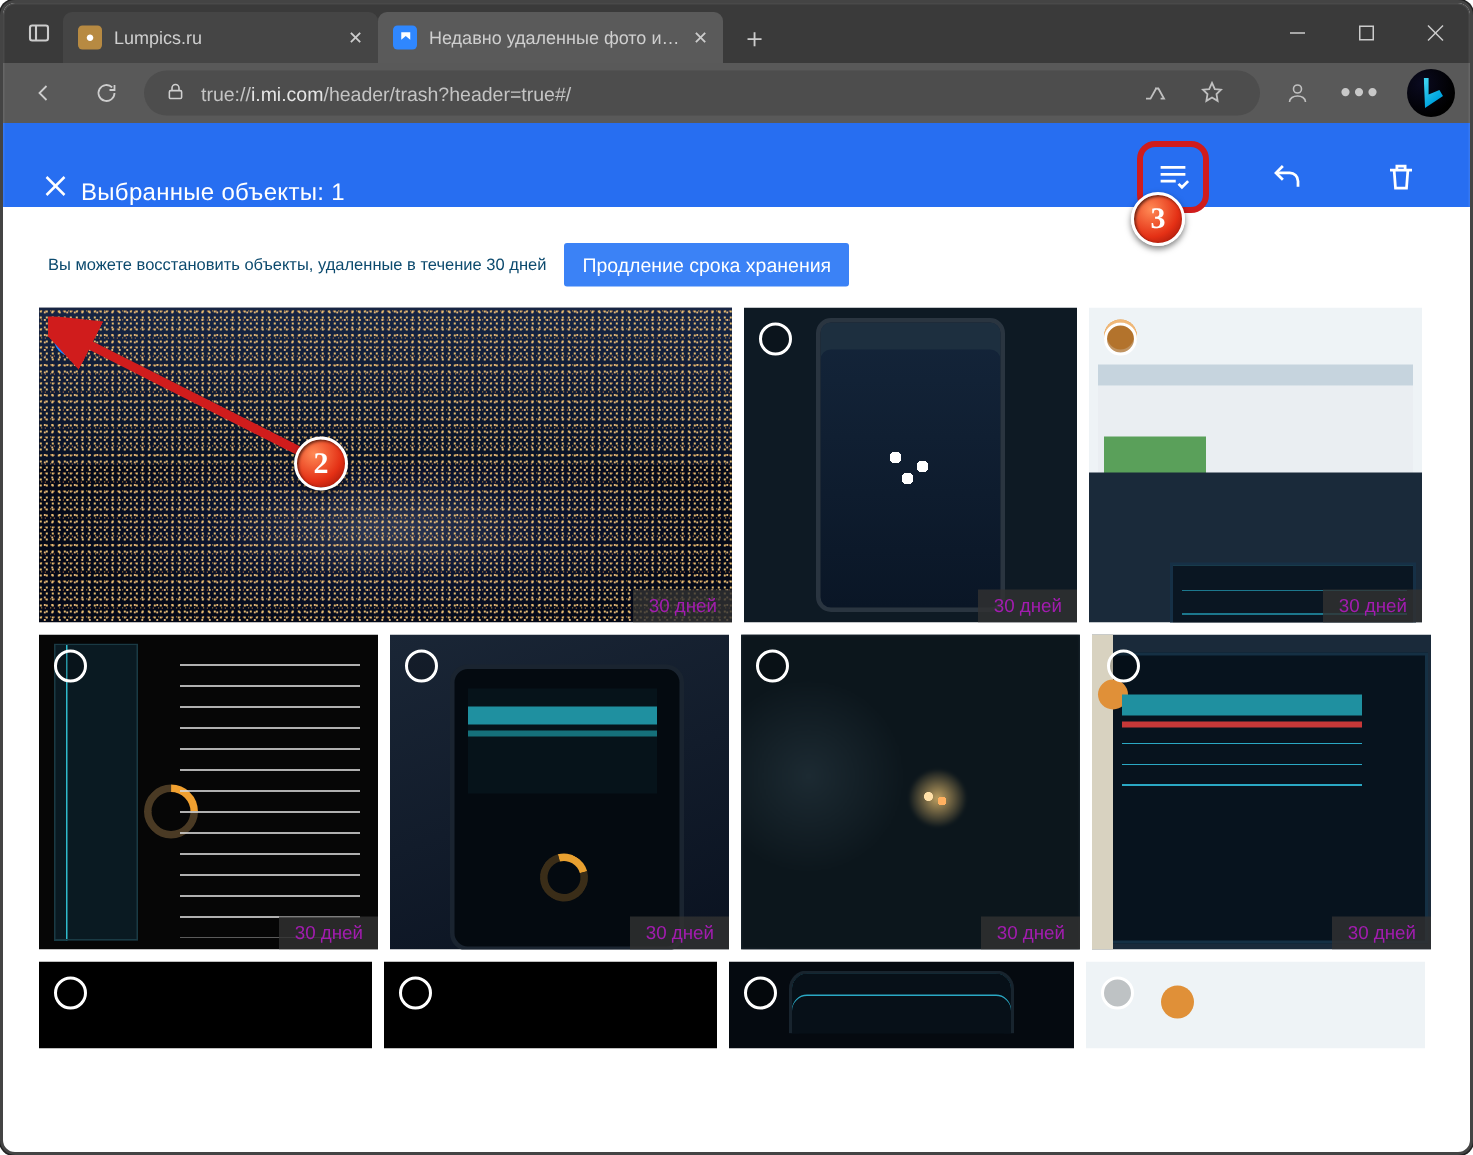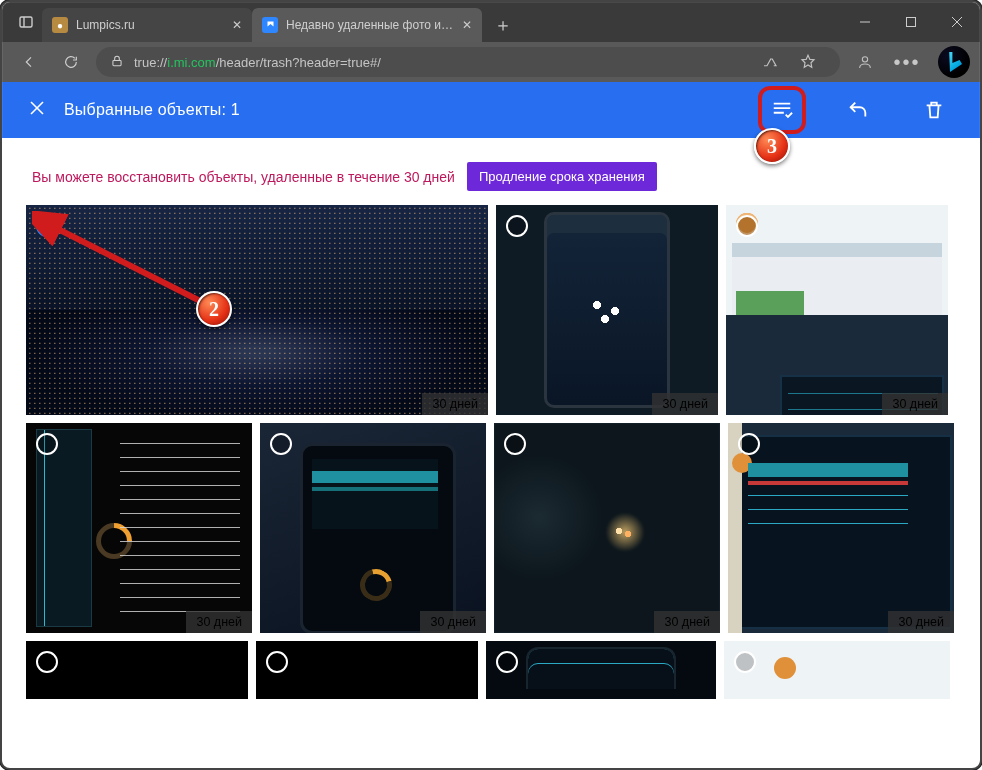--- a/index.html
+++ b/index.html
@@ -23,49 +23,49 @@
   .win-ctrl { display:flex; height:40px; }
   .win-ctrl div { width:46px; display:flex; align-items:center; justify-content:center; color:#ccc; }
   .win-ctrl svg { width:12px; height:12px; }
 
   .addr-bar { height:40px; background:#595959; display:flex; align-items:center; padding:0 10px; gap:8px; color:#d9d9d9; }
   .nav-btn { width:34px; height:34px; display:flex; align-items:center; justify-content:center; color:#cdcdcd; }
   .nav-btn svg { width:16px; height:16px; }
   .url-box { flex:1; height:30px; background:#4d4d4d; border-radius:15px; display:flex; align-items:center; padding:0 14px; gap:10px; font-size:13px; }
   .url-box .lock svg { width:14px; height:14px; }
   .url-text { color:#c4c4c4; }
-  .url-text .host { color:#22c55e; }
+  .url-text .host { color:#e5e5e5; }
   .addr-right { display:flex; align-items:center; gap:2px; margin-left:auto; }
   .addr-right .ic { width:36px; height:34px; display:flex; align-items:center; justify-content:center; color:#c0c0c0; }
   .addr-right svg { width:18px; height:18px; }
   .bing { width:32px; height:32px; border-radius:50%; background: radial-gradient(circle at 30% 30%, #0a0a20, #000 70%); display:flex; align-items:center; justify-content:center; margin-left:6px; }
   .bing::after { content:''; width:16px; height:20px; background:linear-gradient(135deg,#3ad1f0 20%,#00a5e0 70%); clip-path: polygon(20% 0, 40% 0, 40% 55%, 85% 40%, 100% 60%, 25% 100%); }
 
   
-  .app-bar { height:56px; background:#276EF1; display:flex; align-items:center; color:#fff; padding:0 26px; gap:18px; }
+  .app-bar { height:56px; background:#276EF1; display:flex; align-items:flex-end; color:#fff; padding:0 26px; gap:8px; }
   .app-bar .x-btn svg { width:18px; height:18px; }
   .app-bar .title { font-size:16px; font-weight:500; letter-spacing:.2px; }
   .app-actions { margin-left:auto; display:flex; align-items:center; gap:36px; }
   .act-btn { width:40px; height:40px; display:flex; align-items:center; justify-content:center; border-radius:6px; }
   .act-btn svg { width:22px; height:22px; }
   .select-all { position:relative; }
   .select-all .highlight { position:absolute; inset:-4px; border:4px solid #d01c1c; border-radius:12px; }
 
   
   .info-row { padding: 24px 30px 14px 30px; display:flex; align-items:center; gap:12px; }
-  .info-text { font-size:14px; color:#be185d; }
-  .extend-btn { background:#6d28d9; color:#fff; border:none; padding:7px 12px; font-size:13px; border-radius:2px;text-align:center; }
+  .info-text { font-size:11px; color:#0c4a6e; }
+  .extend-btn { background:#3b82f6; color:#fff; border:none; padding:7px 12px; font-size:13px; border-radius:2px;text-align:center; }
 
   
   .gallery { padding: 0 24px; display:flex; flex-wrap:wrap; gap:8px; }
   .thumb { position:relative; overflow:hidden; }
   .thumb .check { position:absolute; top:10px; left:10px; width:22px; height:22px; border-radius:50%; border:2px solid #fff; background:rgba(0,0,0,.2); z-index:3; }
   .thumb.selected .check { background:#1a85ff; border-color:#1a85ff; display:flex; align-items:center; justify-content:center; }
   .thumb.selected .check::after { content:''; width:10px; height:5px; border-left:2px solid #fff; border-bottom:2px solid #fff; transform:rotate(-45deg); margin-top:-3px; }
-  .badge { position:absolute; right:0; bottom:0; background:rgba(50,50,50,.8); color:#000000; font-size:12.5px; padding:4px 10px; z-index:3; }
+  .badge { position:absolute; right:0; bottom:0; background:rgba(50,50,50,.8); color:#a21caf; font-size:12.5px; padding:4px 10px; z-index:3; }
 
   
   .t1 { width:462px; height:210px; }
   .t2, .t3 { width:222px; height:210px; }
   
   .t4, .t6, .t7 { width:226px; height:210px; }
   .t5 { width:226px; height:210px; }
   
   .t8, .t9 { width:222px; height:58px; }
   .t10 { width:230px; height:58px; }

